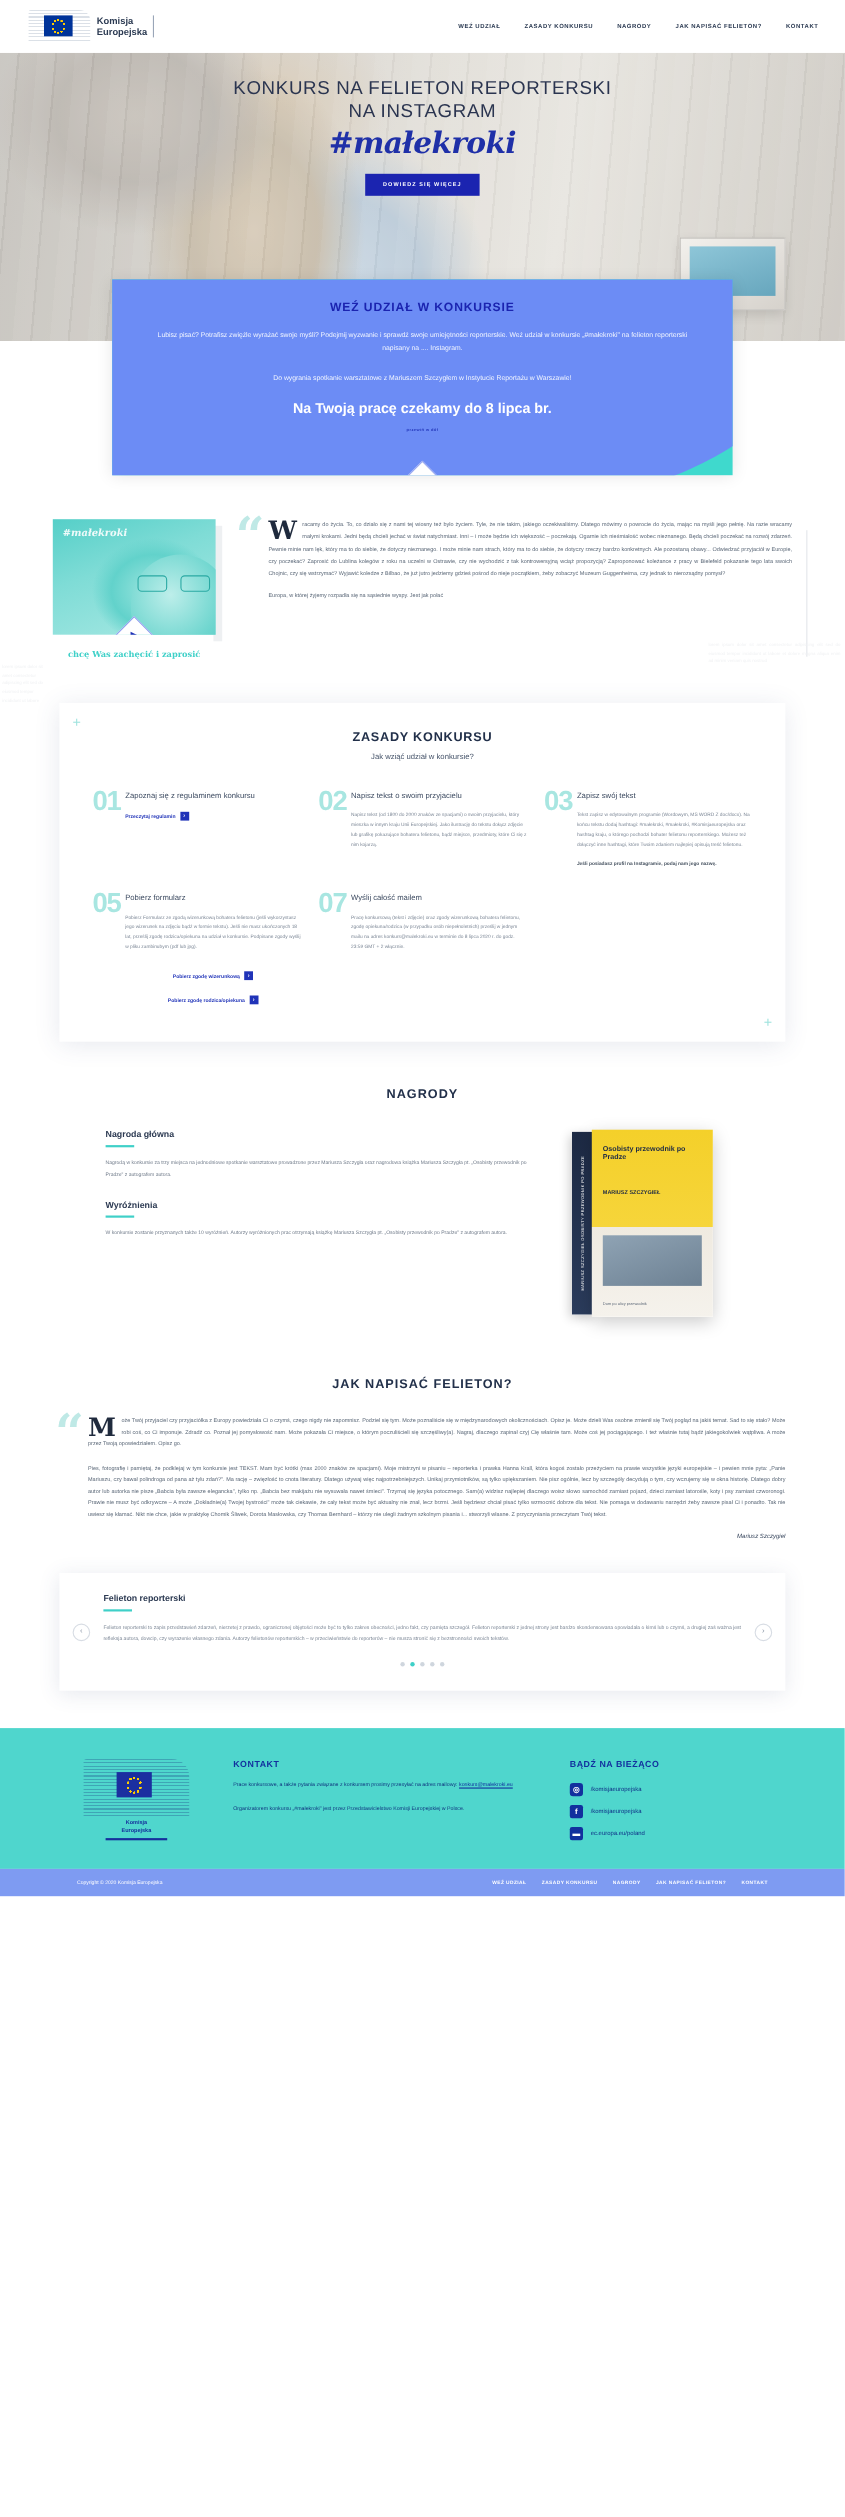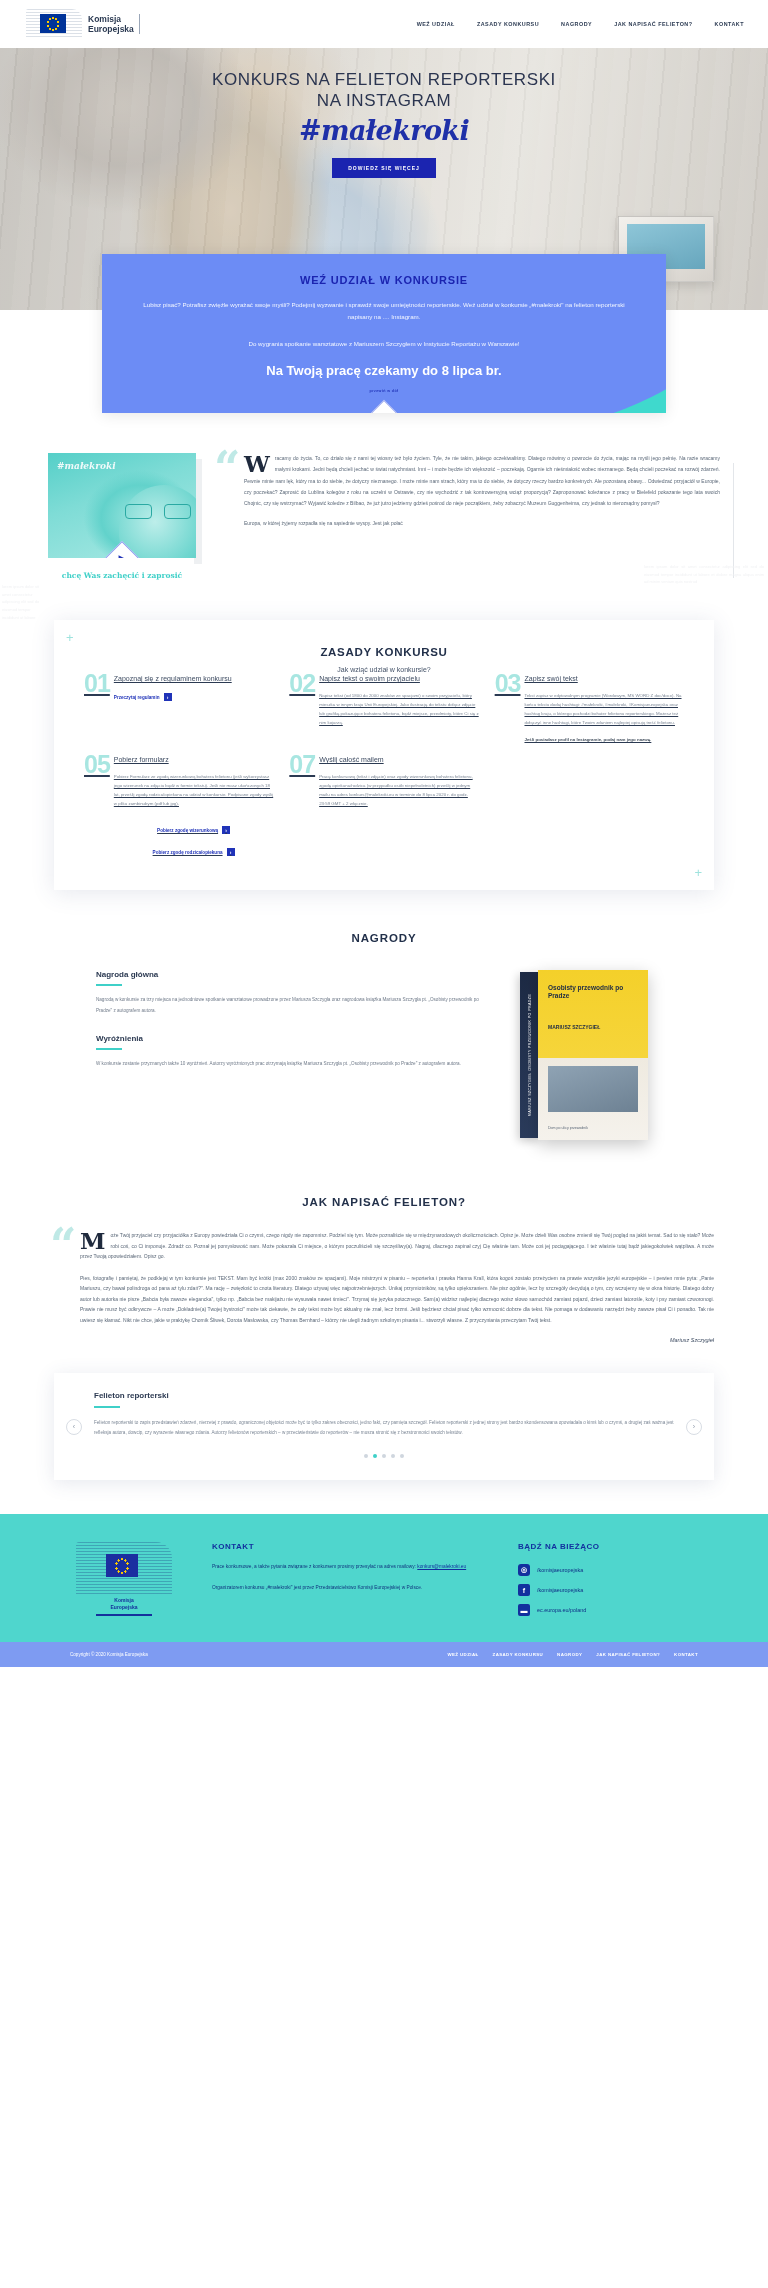--- a/index.html
+++ b/index.html
@@ -118,21 +118,21 @@
     margin-top: 12px; display: inline-block;
     background: #1b24b0; color: #fff; border: 0;
     font-size: 5px; font-weight: 700; letter-spacing: 1px;
     padding: 7px 16px; text-transform: uppercase; cursor: pointer;
   }
 
   
   .cta-wrap { position: relative; margin-top: -56px; padding: 0 102px; z-index: 6; }
   .cta-panel {
     position: relative; overflow: hidden;
-    background: #3fd9cd; padding: 20px 32px 20px;
+    background: #3fd9cd; padding: 20px 32px 39px;
     box-shadow: 0 2px 14px rgba(0,0,0,.10);
   }
   .cta-panel::before {
     content: ""; position: absolute;
     left: -40%; top: -46%; width: 150%; height: 175%;
     background: #6c8cf5; border-radius: 50%;
   }
   .cta-inner { position: relative; z-index: 2; text-align: center; }
   .cta-title {
     color: #1b24b0; font-size: 11px; font-weight: 700; letter-spacing: .8px;
@@ -230,21 +230,22 @@
     box-shadow: 0 3px 22px rgba(60,80,120,.13);
     padding: 26px 30px 34px;
   }
   .plus-tl, .plus-br { position: absolute; color: #9fe3de; font-size: 13px; font-weight: 300; }
   .plus-tl { left: 12px; top: 10px; } .plus-br { right: 12px; bottom: 10px; }
   .rules-title {
     text-align: center; font-size: 11.5px; font-weight: 700; letter-spacing: .7px; color: #22304a;
   }
   .rules-sub { text-align: center; margin-top: 8px; font-size: 7px; color: #445268; }
   .steps-grid {
-    display: grid; grid-template-columns: repeat(3, 1fr); gap: 10px 16px; text-decoration: underline;
+    margin-top: 26px;
+    display: grid; grid-template-columns: repeat(3, 1fr); gap: 22px 16px;
   }
   .step { display: flex; gap: 4px; align-items: flex-start; }
   .step-num {
     font-size: 25px; font-weight: 700; color: #a8e6e1; line-height: .82;
     letter-spacing: -1px; flex: 0 0 auto;
   }
   .step-body { flex: 1; padding-top: 1px; }
   .step-title { font-size: 7px; line-height: 1.4; color: #3c4a60; }
   .step-text { margin-top: 7px; font-size: 4.4px; line-height: 2.05; color: #7b8695; }
   .step-link {

